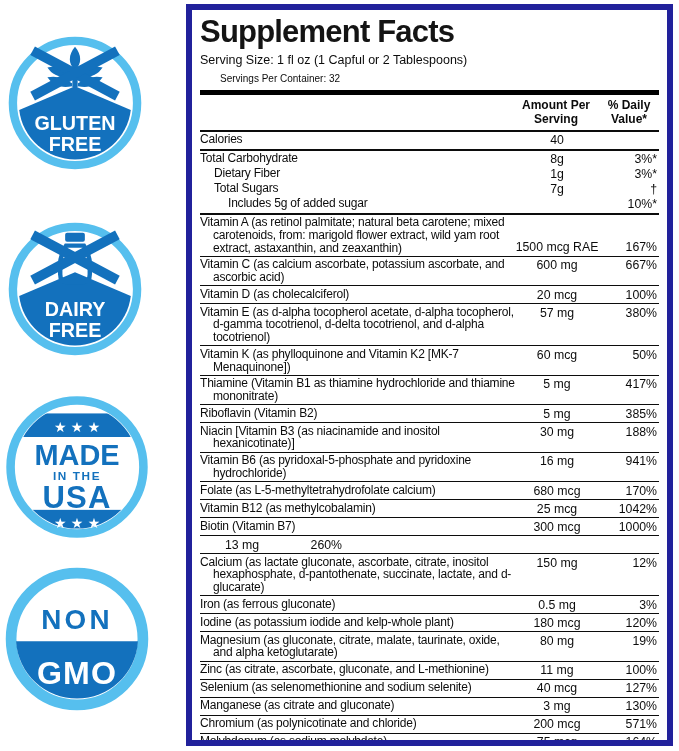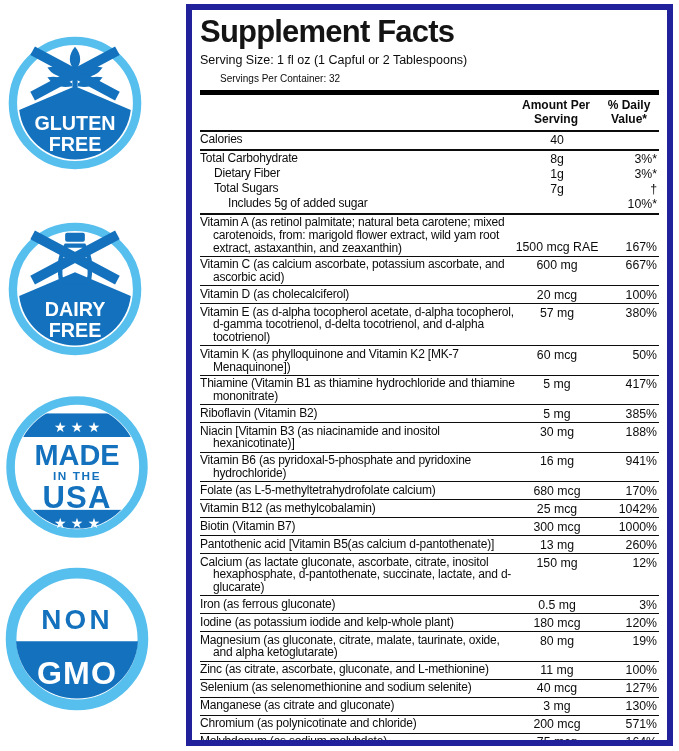--- a/index.html
+++ b/index.html
@@ -226,21 +226,20 @@
     <div class="dv">1042%</div>
   </div>
 
   <div class="row ind-0">
     <div class="name">Biotin (Vitamin B7)</div>
     <div class="amt">300 mcg</div>
     <div class="dv">1000%</div>
   </div>
 
   <div class="row ind-0">
-    <div class="name">Pantothenic acid [Vitamin B5(as calcium d-pantothenate)]</div>
     <div class="amt">13 mg</div>
     <div class="dv">260%</div>
   </div>
 
   <div class="row ind-0">
     <div class="name">Calcium (as lactate gluconate, ascorbate, citrate, inositol hexaphosphate, d-pantothenate, succinate, lactate, and d-glucarate)</div>
     <div class="amt">150 mg</div>
     <div class="dv">12%</div>
   </div>
 

